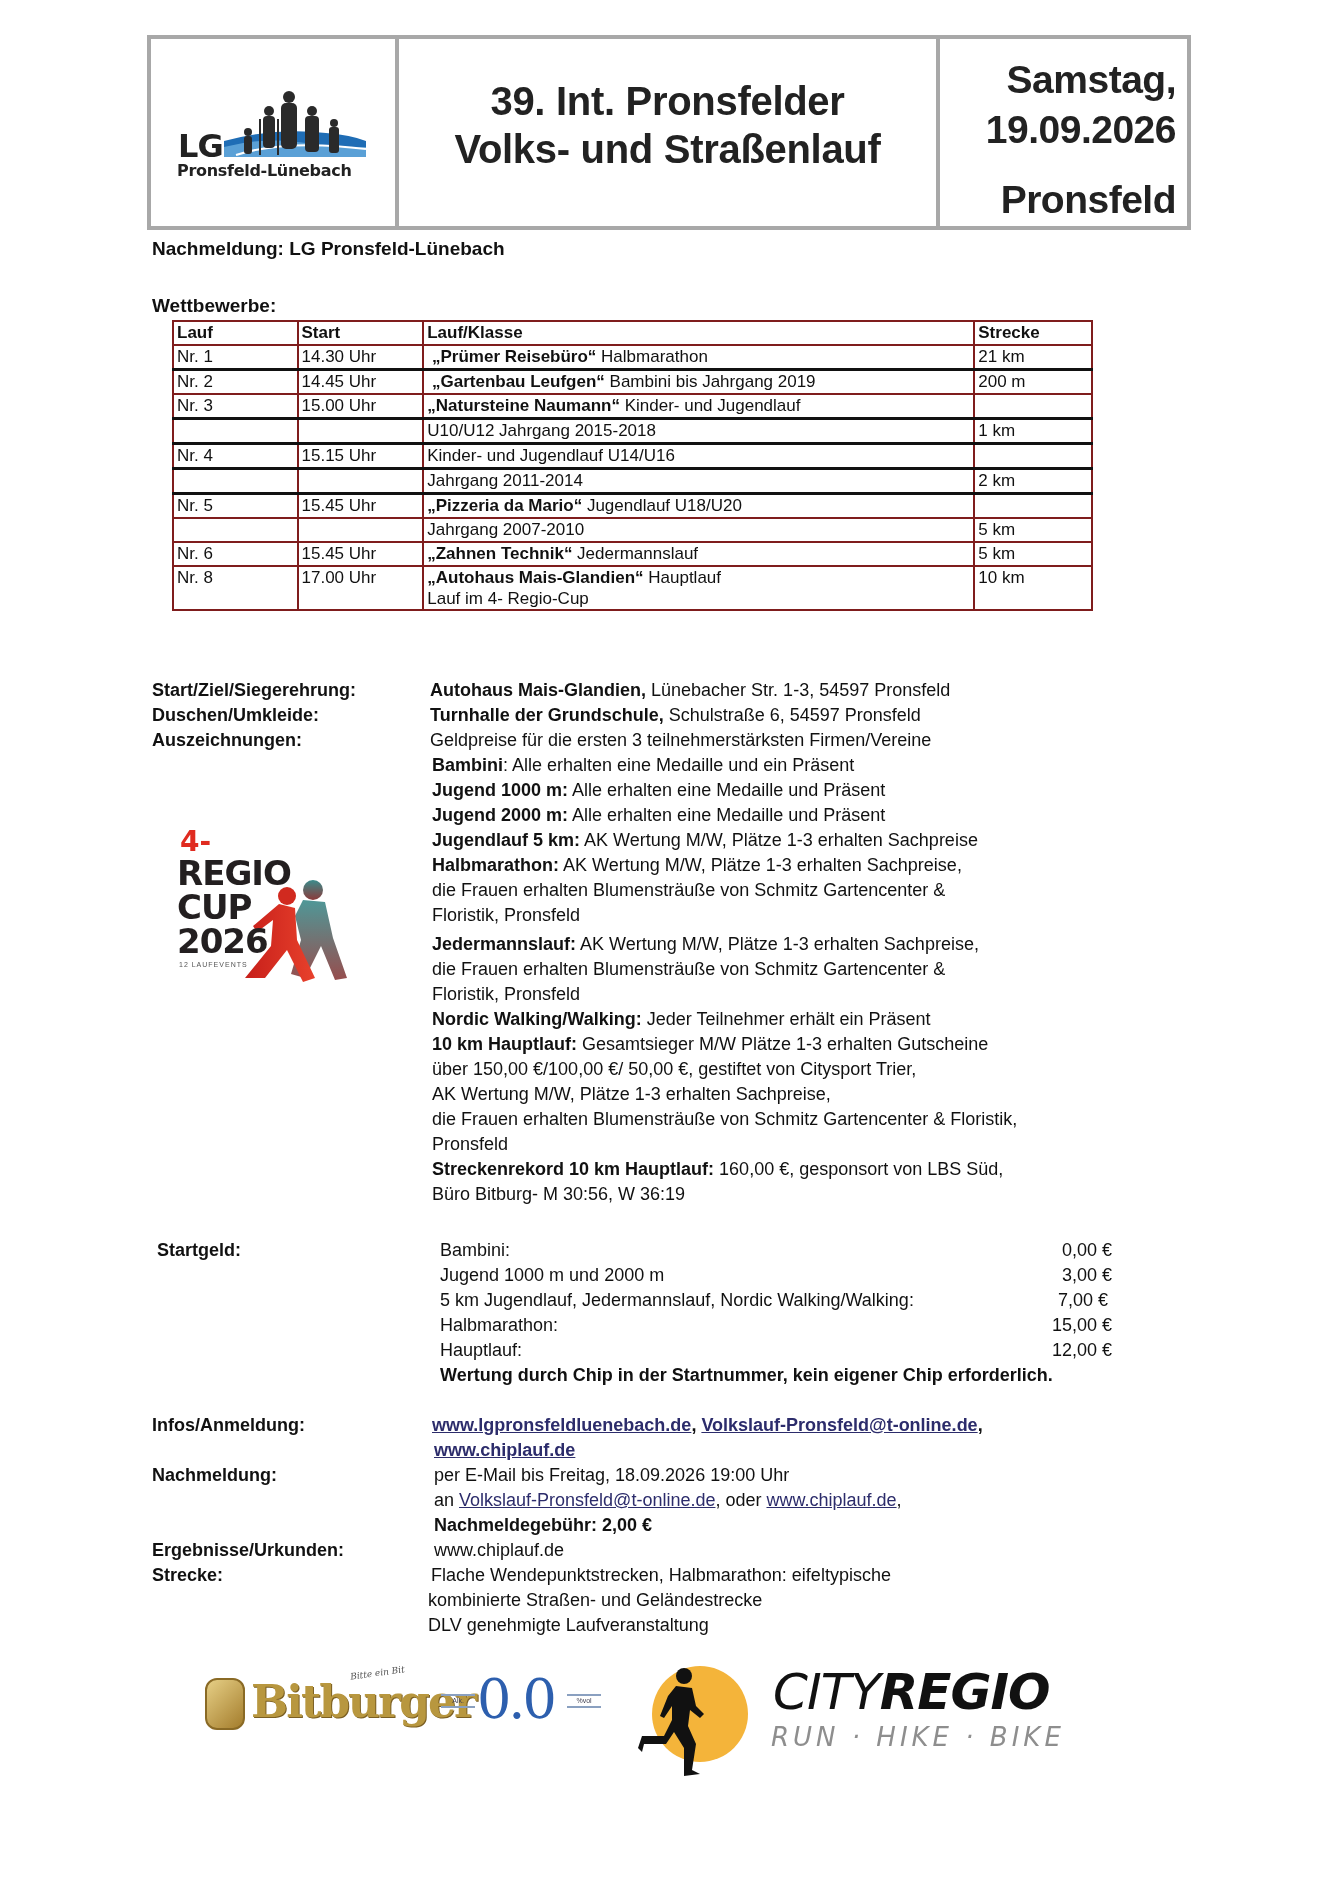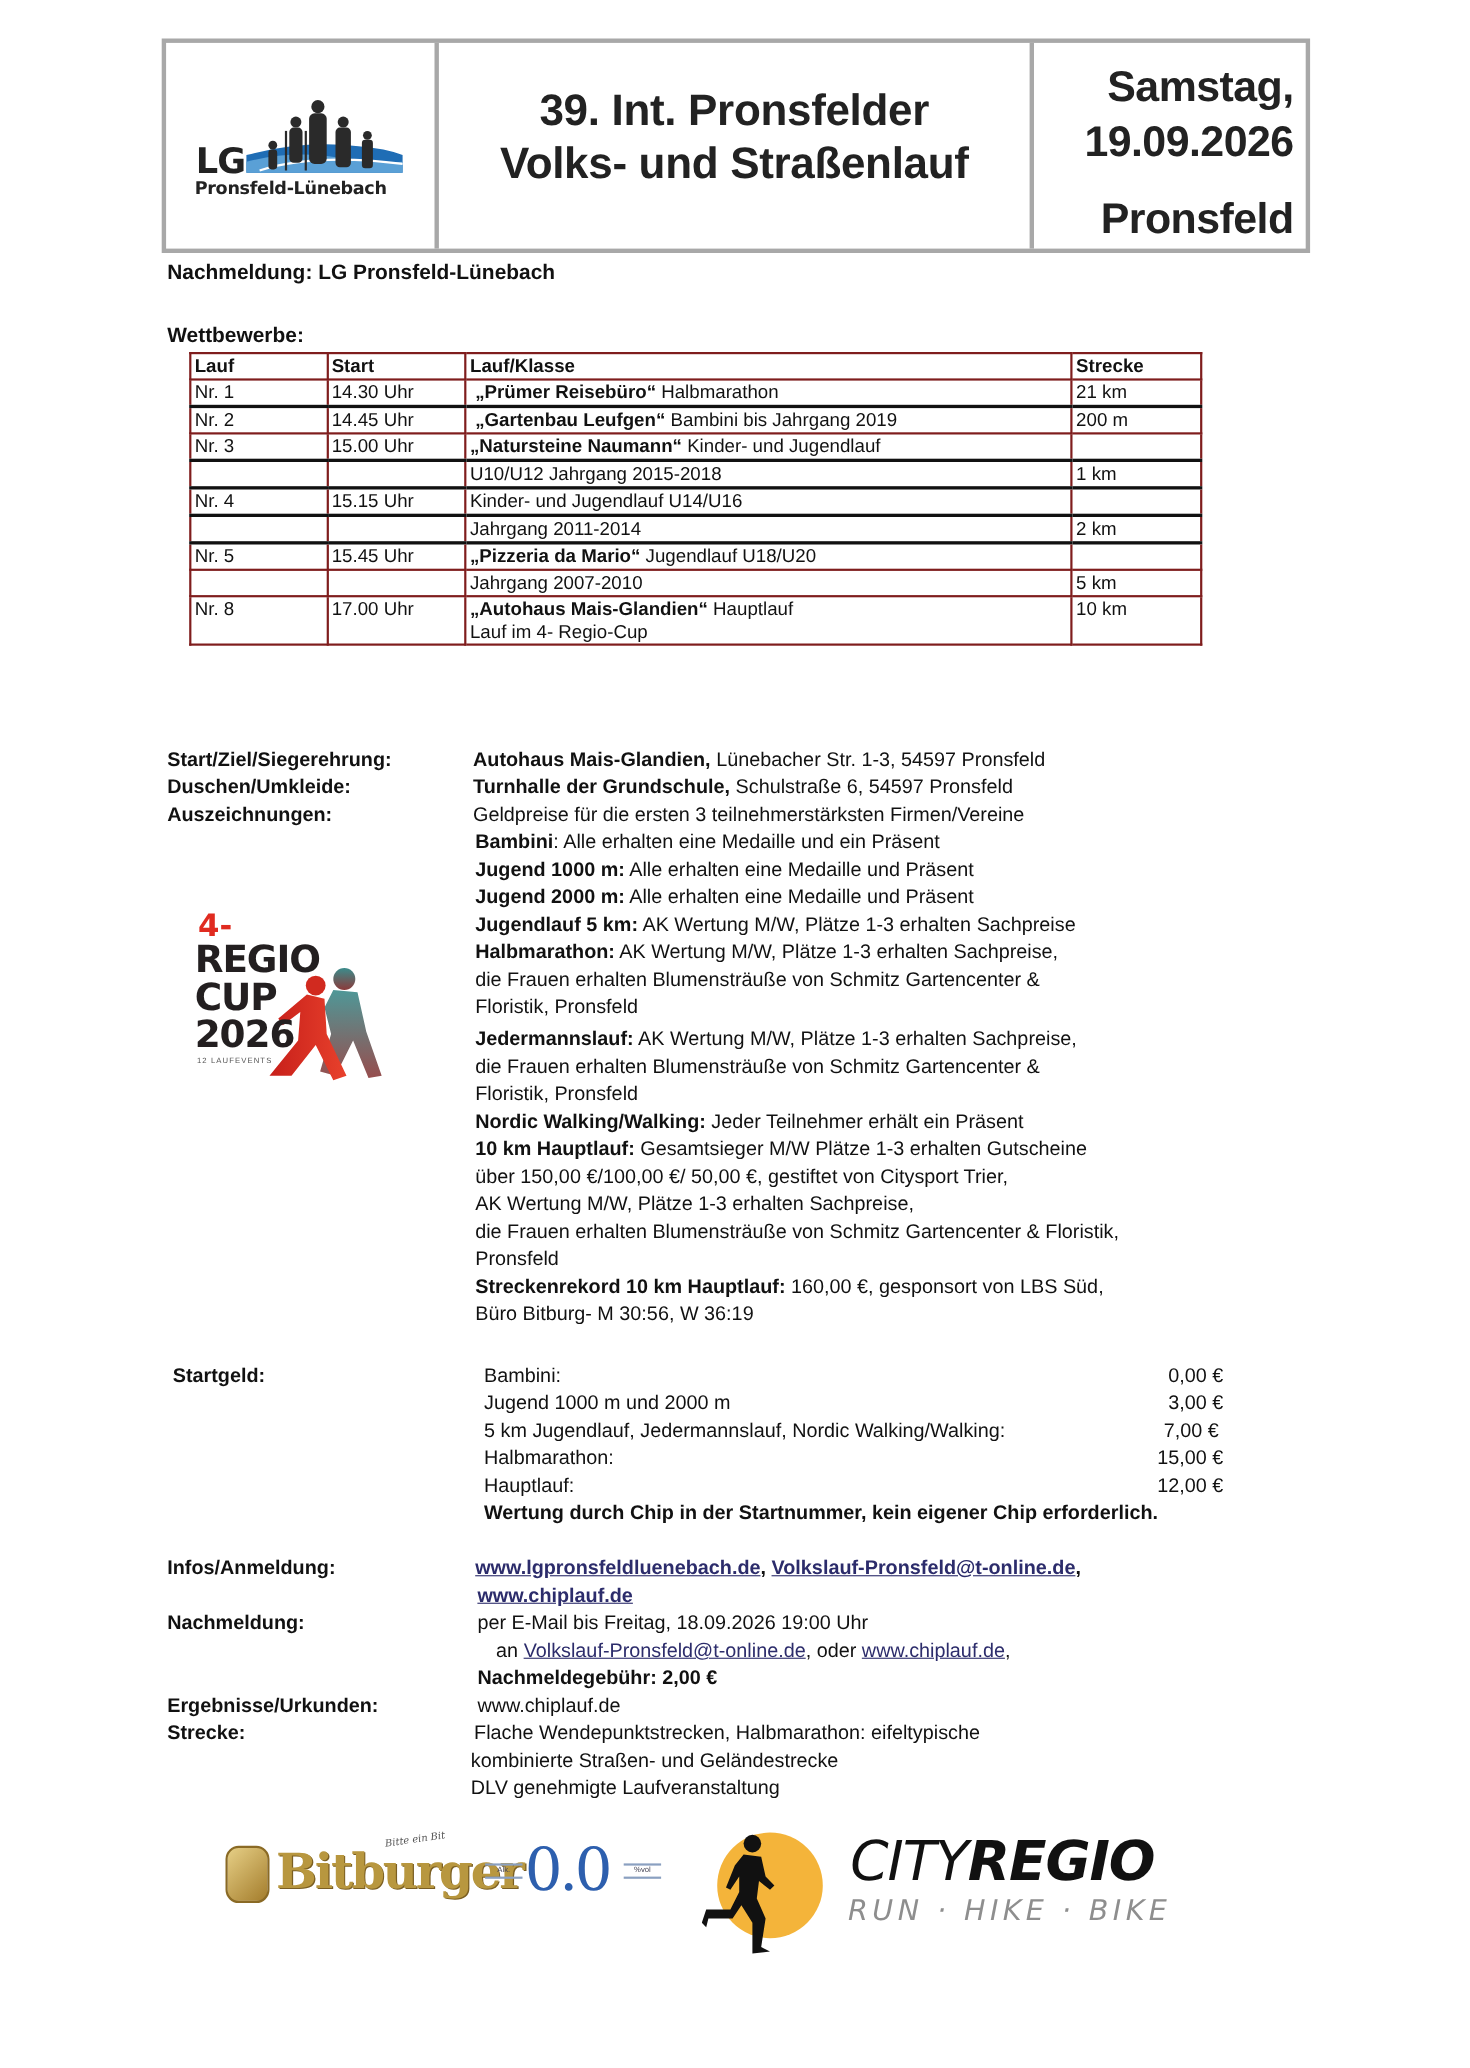--- a/index.html
+++ b/index.html
@@ -135,20 +135,26 @@
     <td><b>„Pizzeria da Mario“</b><span>  Jugendlauf U18/U20</span></td>
     <td></td>
   </tr>
   <tr>
     <td></td>
     <td></td>
     <td>Jahrgang 2007-2010</td>
     <td>5 km</td>
   </tr>
   <tr>
+    <td>Nr. 6</td>
+    <td>15.45 Uhr</td>
+    <td><b>„Zahnen Technik“</b><span> Jedermannslauf</span></td>
+    <td>5 km</td>
+  </tr>
+  <tr>
     <td>Nr. 8</td>
     <td>17.00 Uhr</td>
     <td style="height:38px;"><b>„Autohaus Mais-Glandien“</b><span>  Hauptlauf</span><br><span>Lauf im 4- Regio-Cup</span></td>
     <td>10 km</td>
   </tr>
 </tbody>
   </table>
 
 <div class="label-bold" style="left:152px; top:680px;">Start/Ziel/Siegerehrung:</div>
 <div class="txt" style="left:430px; top:680px;"><b>Autohaus Mais-Glandien,</b><span> Lünebacher Str. 1-3, 54597 Pronsfeld</span></div>
@@ -232,21 +238,21 @@
 <div class="label-bold" style="left:152px; top:1415px;">Infos/Anmeldung:</div>
 <div class="txt" style="left:432px; top:1415px; font-weight:bold;">
   <span class="link">www.lgpronsfeldluenebach.de</span>, <span class="link">Volkslauf-Pronsfeld@t-online.de</span>,
 </div>
 <div class="txt" style="left:434px; top:1440px; font-weight:bold;">
   <span class="link">www.chiplauf.de</span>
 </div>
 
 <div class="label-bold" style="left:152px; top:1465px;">Nachmeldung:</div>
 <div class="txt" style="left:434px; top:1465px;">per E-Mail bis Freitag, 18.09.2026 19:00 Uhr</div>
-<div class="txt" style="left:434px; top:1490px;margin-left:17px;"><span>an </span><span class="link">Volkslauf-Pronsfeld@t-online.de</span><span>, oder </span><span class="link">www.chiplauf.de</span><span>,</span></div>
+<div class="txt" style="left:434px; top:1490px;"><span>an </span><span class="link">Volkslauf-Pronsfeld@t-online.de</span><span>, oder </span><span class="link">www.chiplauf.de</span><span>,</span></div>
 <div class="label-bold" style="left:434px; top:1515px;">Nachmeldegebühr: 2,00 €</div>
 
 <div class="label-bold" style="left:152px; top:1540px;">Ergebnisse/Urkunden:</div>
 <div class="txt" style="left:434px; top:1540px;">www.chiplauf.de</div>
 
 <div class="label-bold" style="left:152px; top:1565px;">Strecke:</div>
 <div class="txt" style="left:431px; top:1565px;">Flache Wendepunktstrecken, Halbmarathon: eifeltypische</div>
 <div class="txt" style="left:428px; top:1590px;">kombinierte  Straßen- und Geländestrecke</div>
 <div class="txt" style="left:428px; top:1615px;">DLV genehmigte Laufveranstaltung</div>
 

